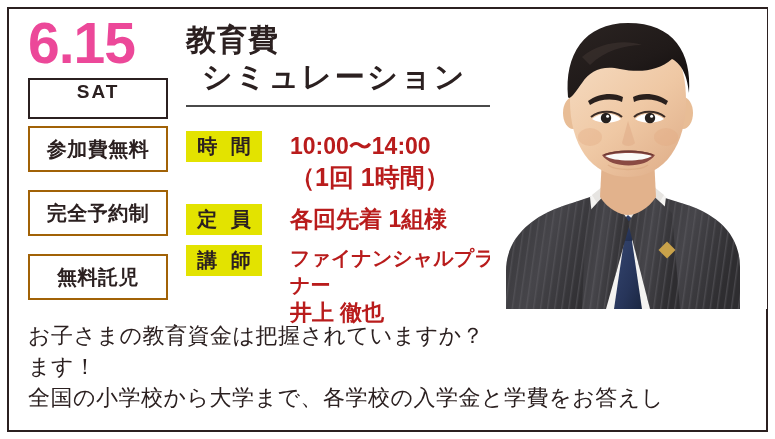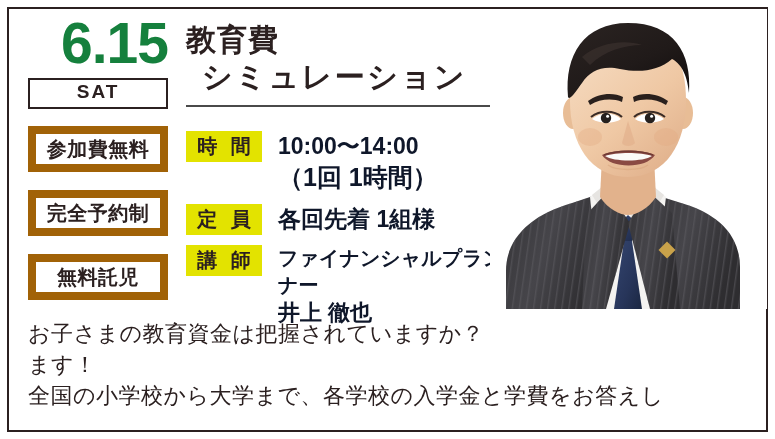--- a/index.html
+++ b/index.html
@@ -36,46 +36,46 @@
   .date-col {
     position: absolute;
     left: 28px;
     top: 14px;
     width: 140px;
   }
   .date-big {
     font-size: 57px;
     font-weight: bold;
     letter-spacing: -1px;
-    color: #15803d;
+    color: #ec4899;
     line-height: 1.05;
-    text-align: right;
+    text-align: left;
     font-family: "Liberation Sans", "DejaVu Sans", sans-serif;
   }
   .date-dow {
     margin-top: 4px;
     border: 2px solid #2b2020;
     box-sizing: border-box;
     text-align: center;
     font-size: 19px;
     font-weight: bold;
     letter-spacing: 2px;
     color: #2b2020;
-    padding: 1px 0 4px;
+    padding: 1px 0 14px;
   }
 
   
   .badges {
     position: absolute;
     left: 28px;
     top: 126px;
     width: 140px;
   }
   .badge {
-    border: 8px solid #a16207;
+    border: 2px solid #a16207;
     background: #ffffff;
     box-sizing: border-box;
     height: 46px;
     margin-bottom: 18px;
     display: flex;
     align-items: center;
     justify-content: center;
     font-size: 20px;
     font-weight: bold;
     color: #2b2020;
@@ -127,22 +127,22 @@
     font-size: 20px;
     font-weight: bold;
     width: 76px;
     text-align: center;
     padding: 2px 0 2px;
     letter-spacing: 4px;
     text-indent: 4px;
     box-sizing: border-box;
   }
   .dvalue {
-    margin-left: 16px;
-    color: #0f172a;
+    margin-left: 28px;
+    color: #b91c1c;
     font-size: 23px;
     font-weight: bold;
     line-height: 1.32;
   }
   .dvalue .sub {
     font-size: 25px;
     display: block;
   }
   .dvalue .small {
     font-size: 20px;
@@ -169,21 +169,20 @@
   
   .blurb {
     position: absolute;
     left: 28px;
     top: 320px;
     width: 715px;
     color: #2b2020;
     font-size: 22px;
     line-height: 1.42;
     letter-spacing: 0.5px;
-    font-family: Liberation Mono, monospace;
   }
   .blurb div { white-space: nowrap; }
 </style>
 </head>
 <body>
 
 <div class="flyer">
 
   <div class="frame"></div>
 

